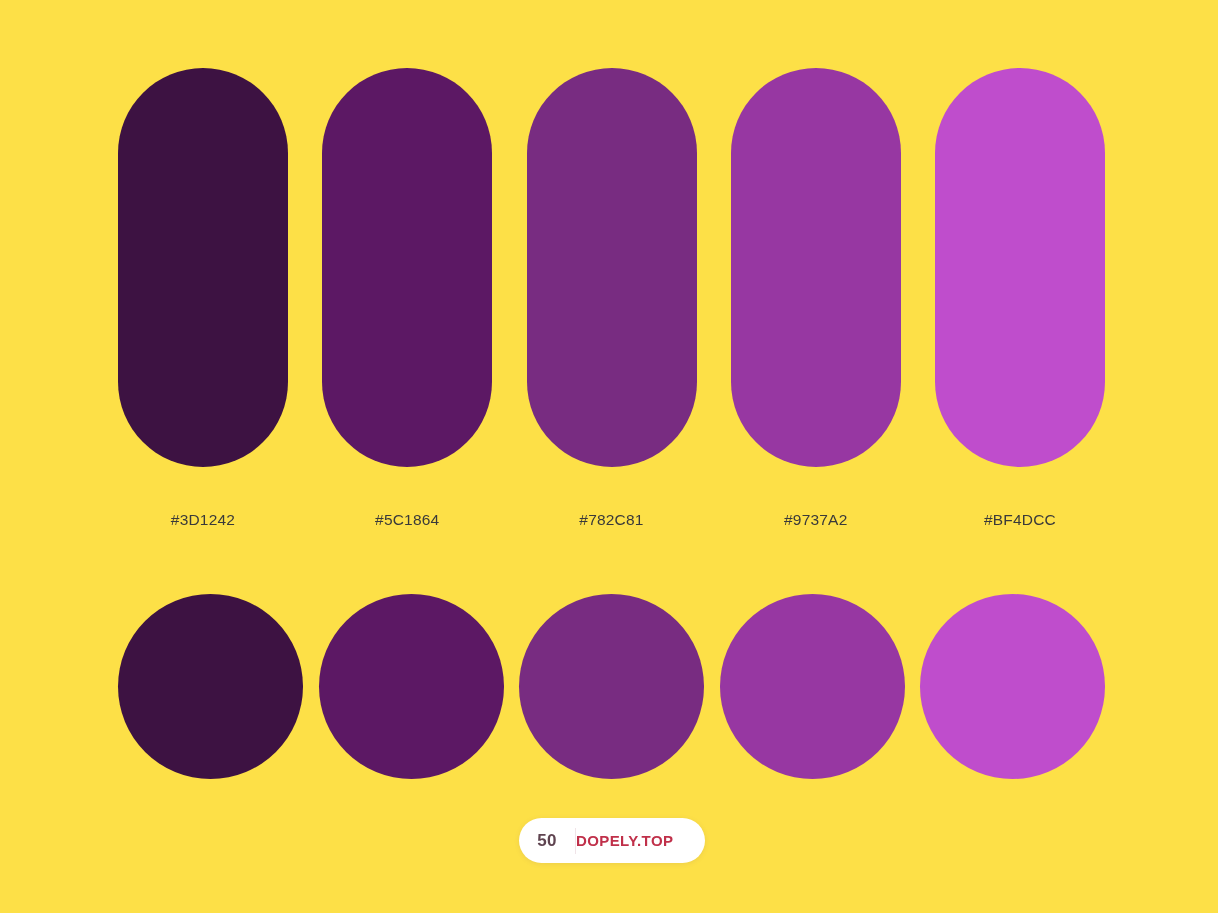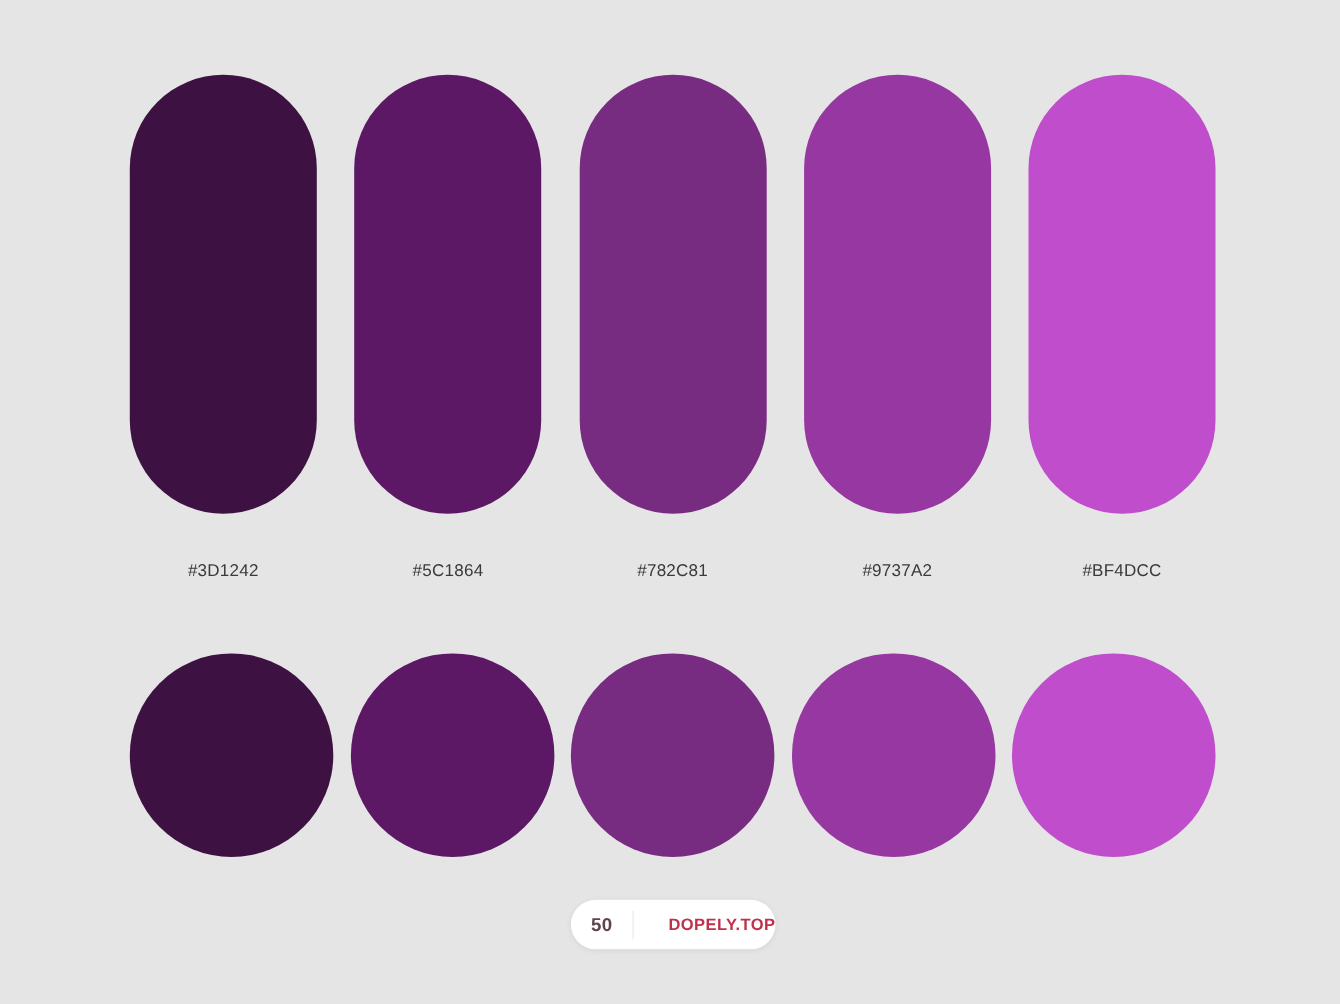--- a/index.html
+++ b/index.html
@@ -12,21 +12,21 @@
     background: #ffffff;
     font-family: "Liberation Sans", sans-serif;
     overflow: hidden;
     position: relative;
   }
 
   .palette-page {
     position: relative;
     width: 1218px;
     height: 913px;
-    background: #e5e5e5;
+    background: #fde047;
   }
 
   
   .pill-row {
     position: absolute;
     left: 118px;
     top: 68px;
     width: 987px;
     height: 399px;
     display: flex;
@@ -123,21 +123,21 @@
     width: 1px;
     height: 26px;
     background: #f0e4e8;
     flex: none;
   }
   .brand-name-wrap {
     flex: 1;
     height: 45px;
     display: flex;
     align-items: center;
-    justify-content: flex-end;
+    justify-content: flex-start;
   }
   .brand-name {
     font-size: 15px;
     font-weight: 700;
     color: #c0304a;
     letter-spacing: 0.4px;
     line-height: 1;
     white-space: nowrap;
   }
 </style>

